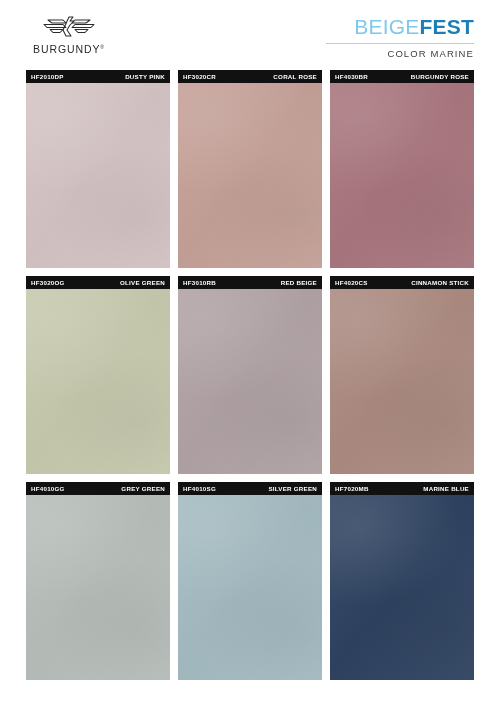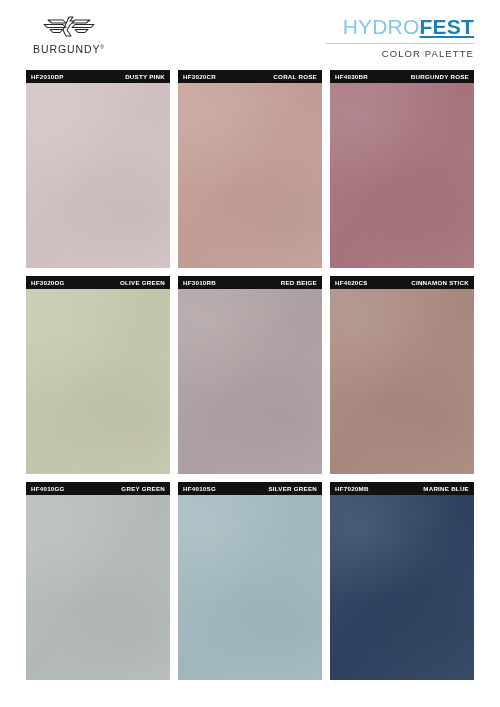--- a/index.html
+++ b/index.html
@@ -68,21 +68,21 @@
     padding-top: 2px;
   }
   .product-title {
     font-size: 21px;
     font-weight: 700;
     letter-spacing: 0.2px;
     line-height: 1;
     white-space: nowrap;
   }
   .product-title .hydro { color: #7ec8ea; font-weight: 400; }
-  .product-title .fest  { color: #1b7fb5; font-weight: 700; text-decoration: underline; }
+  .product-title .fest  { color: #1b7fb5; font-weight: 700; }
 
   .title-rule {
     width: 148px;
     height: 1px;
     background: #c9c9c9;
     margin: 6px 0 4px 0;
   }
   .subtitle {
     font-size: 9.5px;
     letter-spacing: 1.1px;
@@ -170,23 +170,23 @@
           <path d="M98 12 L68 12 L62 18 L90 18 Z"></path>
           <path d="M106 21 L68 21 L62 27 L100 27 Z"></path>
           <path d="M94 31 L68 31 L74 37 L88 37 Z"></path>
           <path d="M56 6 L64 6 L58 14 L66 14 L58 22 L52 32 L60 44 L50 44 L44 32 Z"></path>
         </g>
       </svg>
       <div class="brand-wordmark"><span>BURGUNDY</span><sup>®</sup></div>
     </div>
 
     <div class="header-right">
-      <div class="product-title"><span class="hydro">HYDRO</span><span class="fest">FEST</span></div>
+      <div class="product-title"><span class="hydro">BEIGE</span><span class="fest">FEST</span></div>
       <div class="title-rule"></div>
-      <div class="subtitle">COLOR PALETTE</div>
+      <div class="subtitle">COLOR MARINE</div>
     </div>
 
   </div>
 
   <div class="grid">
       <div class="swatch">
         <div class="swatch-header" style="background: rgb(17, 17, 17);">
           <span class="swatch-code" style="color: rgb(255, 255, 255);">HF2010DP</span>
           <span class="swatch-name" style="color: rgb(255, 255, 255);">DUSTY PINK</span>
         </div>

